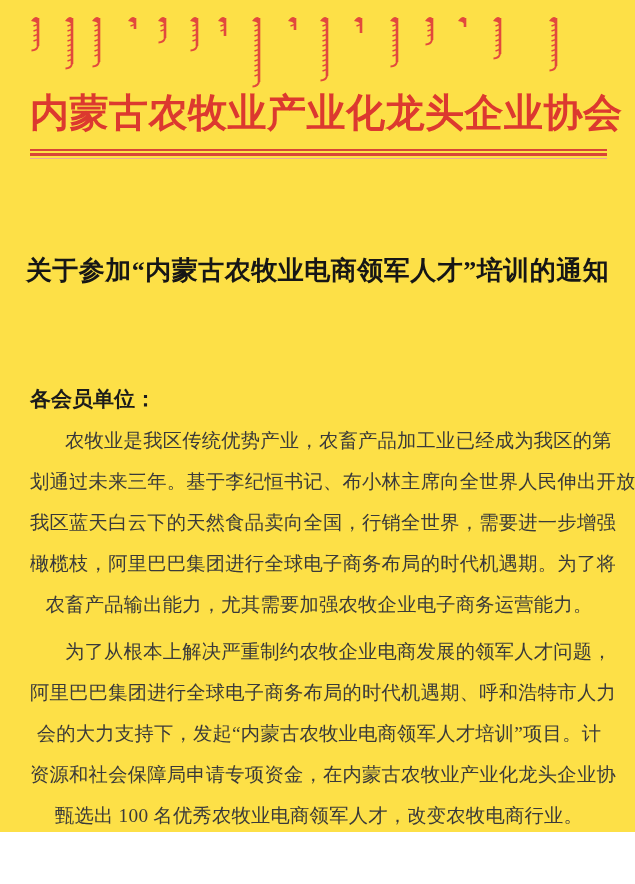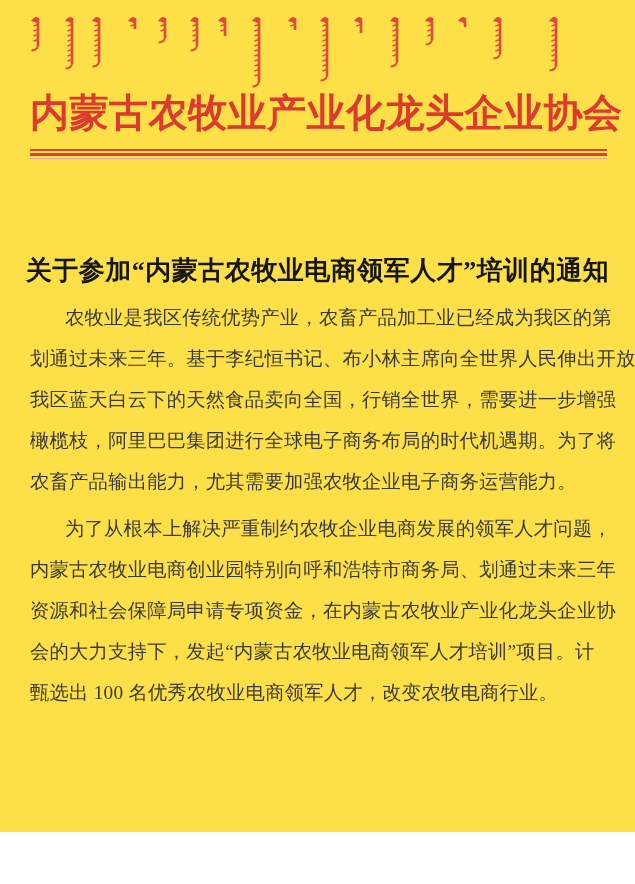--- a/index.html
+++ b/index.html
@@ -52,20 +52,21 @@
     margin: 97px 28px 0 30px;
     font-size: 21px;
     line-height: 26px;
     font-weight: bold;
     color: #1b1b1b;
     font-family: "Liberation Sans", "DejaVu Sans", sans-serif;
   }
   .body-text {
     margin: 8px 27px 0 30px;
     color: #3a3a3a;
+    text-align: center;
   }
   .para { margin: 0; }
   .para + .para { margin-top: 6px; }
   .body-line {
     height: 41px;
     line-height: 41px;
     font-size: 19.3px;
     letter-spacing: 0.25px;
     white-space: pre;
     overflow: visible;
@@ -237,31 +238,32 @@
   <div class="rule-block">
     <div class="r1" style="background: rgb(216, 68, 56);"></div>
     <div class="gap"></div>
     <div class="r2" style="background: rgb(216, 68, 56);"></div>
     <div class="gap"></div>
     <div class="r3" style="background: rgb(235, 167, 159);"></div>
   </div>
 
   <div class="doc-title">关于参加“内蒙古农牧业电商领军人才”培训的通知</div>
 
+  <div class="salutation">各会员单位：</div>
 
   <div class="body-text">
       <div class="para">
         <div class="body-line first-line">农牧业是我区传统优势产业，农畜产品加工业已经成为我区的第</div>
         <div class="body-line">划通过未来三年。基于李纪恒书记、布小林主席向全世界人民伸出开放</div>
         <div class="body-line">我区蓝天白云下的天然食品卖向全国，行销全世界，需要进一步增强</div>
         <div class="body-line">橄榄枝，阿里巴巴集团进行全球电子商务布局的时代机遇期。为了将</div>
         <div class="body-line">农畜产品输出能力，尤其需要加强农牧企业电子商务运营能力。</div>
       </div>
       <div class="para">
         <div class="body-line first-line">为了从根本上解决严重制约农牧企业电商发展的领军人才问题，</div>
-        <div class="body-line">内蒙古农牧业电商创业园特别向呼和浩特市商务局、划通过未来三年</div>
+        <div class="body-line">阿里巴巴集团进行全球电子商务布局的时代机遇期、呼和浩特市人力</div>
+        <div class="body-line">会的大力支持下，发起“内蒙古农牧业电商领军人才培训”项目。计</div>
         <div class="body-line">资源和社会保障局申请专项资金，在内蒙古农牧业产业化龙头企业协</div>
-        <div class="body-line">会的大力支持下，发起“内蒙古农牧业电商领军人才培训”项目。计</div>
         <div class="body-line">甄选出 100 名优秀农牧业电商领军人才，改变农牧电商行业。</div>
       </div>
     </div>
 
 </div>
 
 </body></html>

